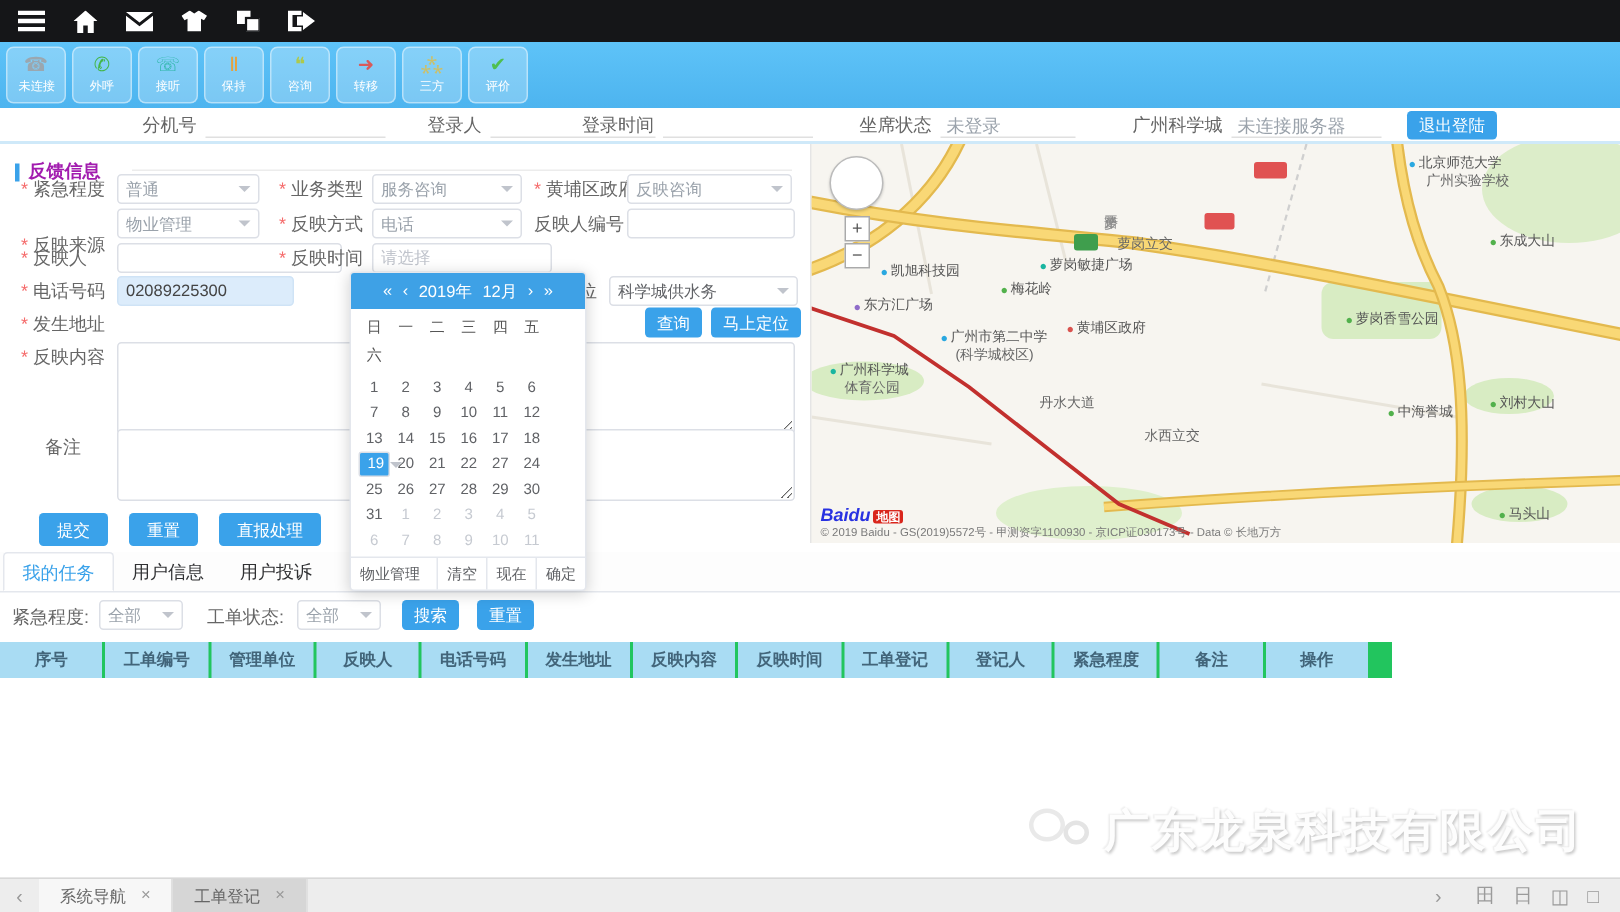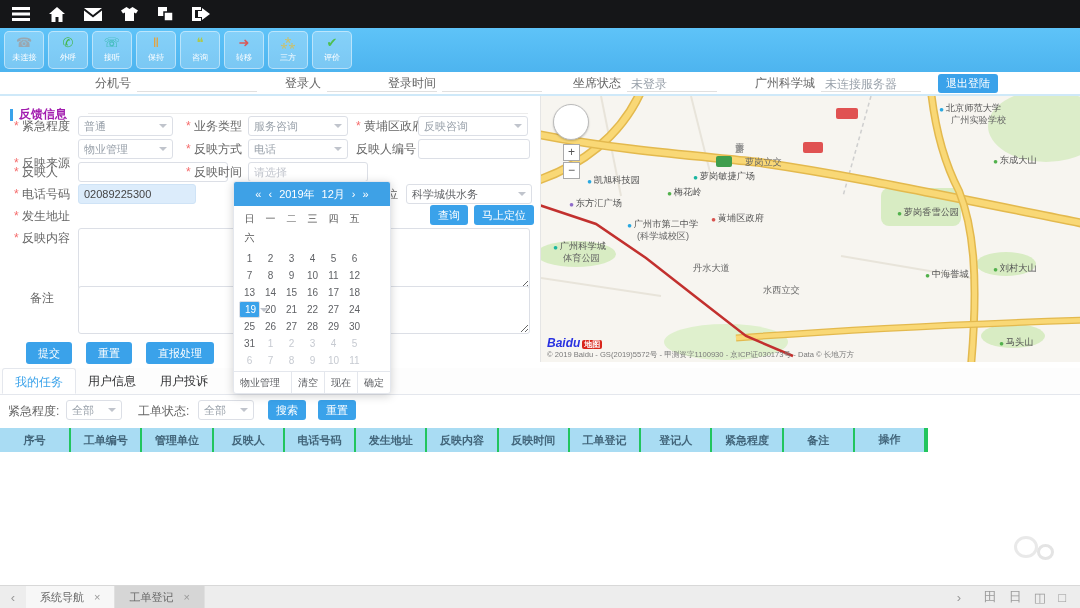--- a/index.html
+++ b/index.html
@@ -110,21 +110,21 @@
              display:flex; align-items:flex-end; padding-left:2px; background:#fdfdfd; }
   .ltab { height:26px; line-height:26px; padding:0 12px; font-size:12px; color:#303133; cursor:pointer; }
   .ltab.active { color:#3aa2ea; background:#fff; border:1px solid #e4e7ed; border-bottom:1px solid #fff; border-radius:3px 3px 0 0; }
   .filterrow { position:absolute; left:0; top:398px; width:1080px; height:26px; }
   .filterrow .flabel { position:absolute; top:5px; }
   .filterrow .sel { position:absolute; top:2px; width:52px; }
   .filterrow .fbtn { position:absolute; top:2px; }
   .thead { position:absolute; left:0; top:428px; width:928px; height:24px; display:flex; background:#22c55e; }
   .th { flex:1; background:#a9dcf3; margin-right:2px; text-align:center; line-height:24px;
         font-size:11px; color:#42657a; font-weight:bold; white-space:nowrap; overflow:hidden; }
-  .th:last-child { margin-right:4px;font-family:Liberation Mono, monospace; }
+  .th:last-child { margin-right:16px; }
   .tbody { position:absolute; left:0; top:452px; width:1080px; height:133px; background:#fff; }
 
   
   .watermark { position:absolute; right:24px; top:534px; display:flex; align-items:center; gap:8px; }
   .wm-logo { position:relative; width:42px; height:36px; }
   .wm-c1,.wm-c2 { position:absolute; border-radius:50%; border:3px solid #e9e9e9; background:#fff; }
   .wm-c1 { width:24px; height:22px; left:0; top:2px; }
   .wm-c2 { width:17px; height:16px; right:2px; top:10px; border-color:#e4e4e4; }
   .wm-text { font-size:30px; font-weight:bold; color:#fdfdfd;
              text-shadow:1px 1px 2px #c9c9c9, -1px -1px 1px #efefef; letter-spacing:2px; }
@@ -502,20 +502,21 @@
     <div class="th">备注</div>
     <div class="th">操作</div>
   </div>
 <div class="tbody"></div>
 
 <div class="watermark">
   <span class="wm-logo">
     <i class="wm-c1"></i>
     <i class="wm-c2"></i>
   </span>
+  <span class="wm-text">广东龙泉科技有限公司</span>
 </div>
 
 <div class="bottombar">
   <span class="bb-chev">‹</span>
   <div style="display:flex">
 
   <span class="btab">
         <span>系统导航</span>
         <span class="bx">×</span>
       </span>

